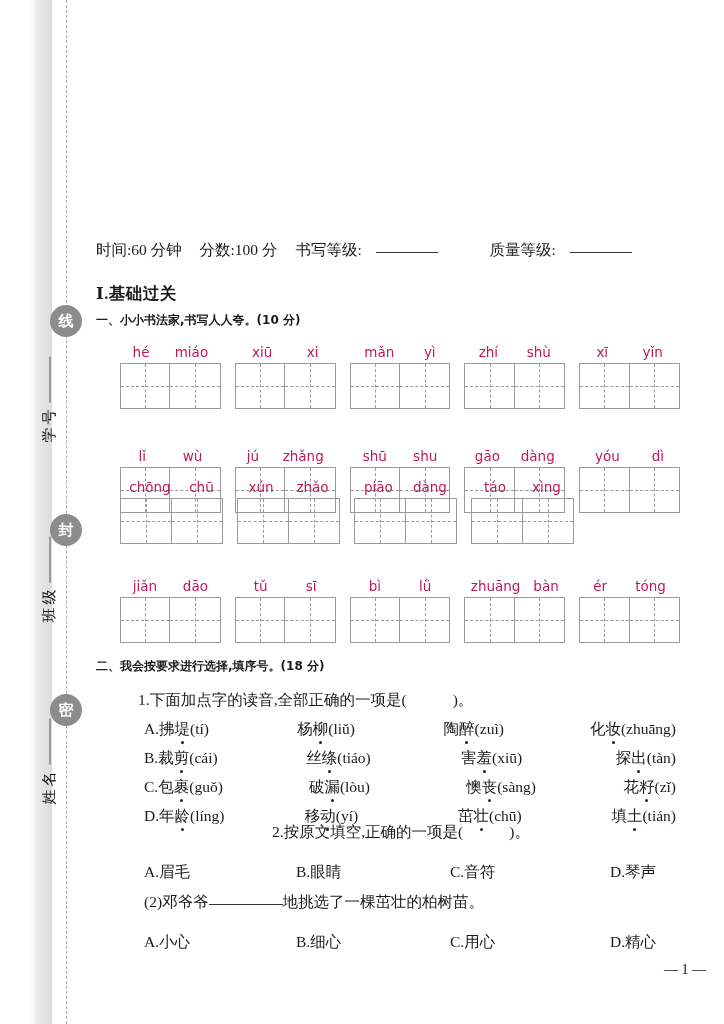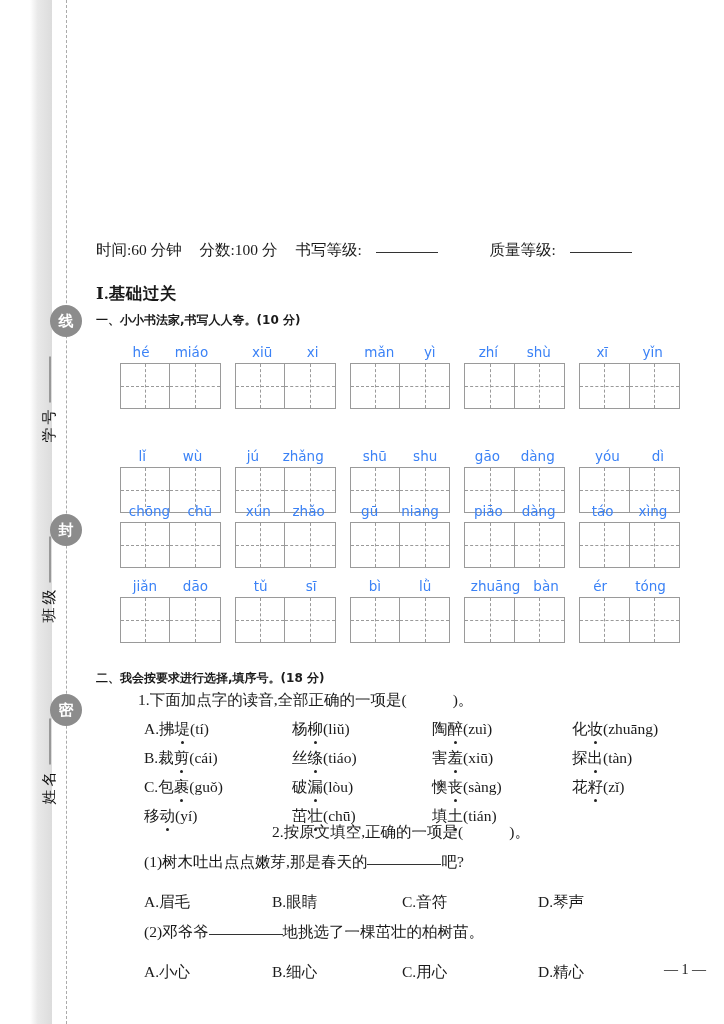--- a/index.html
+++ b/index.html
@@ -111,43 +111,43 @@
     position: absolute;
     left: 0;
     font-size: 12px;
     font-weight: bold;
     font-family: "DejaVu Sans", sans-serif;
     letter-spacing: 0px;
     white-space: nowrap;
     text-align: center;
   }
   .sec-1 { top: 312px; }
-  .sec-2 { top: 658px; margin-top: 12px; }
+  .sec-2 { top: 658px; }
 
   
   .grid-row {
     position: absolute;
     left: 24px;
     width: 560px;
     display: flex;
     justify-content: flex-start;
     gap: 14px;
   }
   .gr-1 { top: 344px; }
   .gr-2 { top: 448px; }
-  .gr-3 { top: 503px; }
+  .gr-3 { top: 479px; }
   .gr-4 { top: 578px; }
 
   .word-group { width: 103px; }
   .wg-pinyin {
     display: flex;
     justify-content: space-around;
     font-family: "DejaVu Sans", sans-serif;
     font-size: 13.5px;
-    color: #3b82f6;
+    color: #be185d;
     margin-bottom: 3px;
     white-space: nowrap;
   }
   .wg-pinyin span { display: block; text-align: center; }
   .wg-cells {
     display: flex;
     border: 1px solid #9a9a9a;
     height: 46px;
     box-sizing: border-box;
   }
@@ -183,20 +183,21 @@
   }
   .q-paren {
     display: inline-block;
     min-width: 46px;
     text-align: center;
   }
   .opt-row {
     display: flex;
     font-size: 15.5px;
     white-space: nowrap;
+    gap: 24px;
   }
   .opt {
     display: inline-block;
   }
   .dotted {
     position: relative;
     display: inline-block;
   }
   .dotted::after {
     content: "";
@@ -396,30 +397,20 @@
             <span>xún</span>
             <span>zhǎo</span>
           </div>
           <div class="wg-cells">
             <div class="cell"></div>
             <div class="cell"></div>
           </div>
         </div>
         <div class="word-group">
           <div class="wg-pinyin">
-            <span>gū</span>
-            <span>niang</span>
-          </div>
-          <div class="wg-cells">
-            <div class="cell"></div>
-            <div class="cell"></div>
-          </div>
-        </div>
-        <div class="word-group">
-          <div class="wg-pinyin">
             <span>piāo</span>
             <span>dàng</span>
           </div>
           <div class="wg-cells">
             <div class="cell"></div>
             <div class="cell"></div>
           </div>
         </div>
         <div class="word-group">
           <div class="wg-pinyin">
@@ -504,35 +495,33 @@
             <span class="opt"><span>害</span><span class="dotted">羞</span><span>(xiū)</span></span>
             <span class="opt"><span>探</span><span class="dotted">出</span><span>(tàn)</span></span>
           </div>
           <div class="opt-row">
             <span class="opt"><span>C.</span><span>包</span><span class="dotted">裹</span><span>(guǒ)</span></span>
             <span class="opt"><span>破</span><span class="dotted">漏</span><span>(lòu)</span></span>
             <span class="opt"><span>懊</span><span class="dotted">丧</span><span>(sàng)</span></span>
             <span class="opt"><span>花</span><span class="dotted">籽</span><span>(zǐ)</span></span>
           </div>
           <div class="opt-row">
+            <span class="opt"><span>D.</span><span>年</span><span class="dotted">龄</span><span>(líng)</span></span>
             <span class="opt"><span>移</span><span class="dotted">动</span><span>(yí)</span></span>
             <span class="opt"><span>茁</span><span class="dotted">壮</span><span>(chū)</span></span>
             <span class="opt"><span>填</span><span class="dotted">土</span><span>(tián)</span></span>
           </div>
         </div>
     </div>
 
     <div class="q-block q2">
       <div class="q-stem">
         <span>2.</span><span>按原文填空,正确的一项是(</span><span class="q-paren"></span><span>)。</span>
       </div>
 
-      <div class="sub-stem">
-        <span>(1)</span><span>树木吐出点点嫩芽,那是春天的</span><span class="fill-blank"></span><span>吧?</span>
-      </div>
       <div id="q2-sub1-options">
           <div class="opt-row">
             <span class="opt"><span>A.</span><span>眉毛</span></span>
             <span class="opt"><span>B.</span><span>眼睛</span></span>
             <span class="opt"><span>C.</span><span>音符</span></span>
             <span class="opt"><span>D.</span><span>琴声</span></span>
           </div>
         </div>
 
       <div class="sub-stem">

